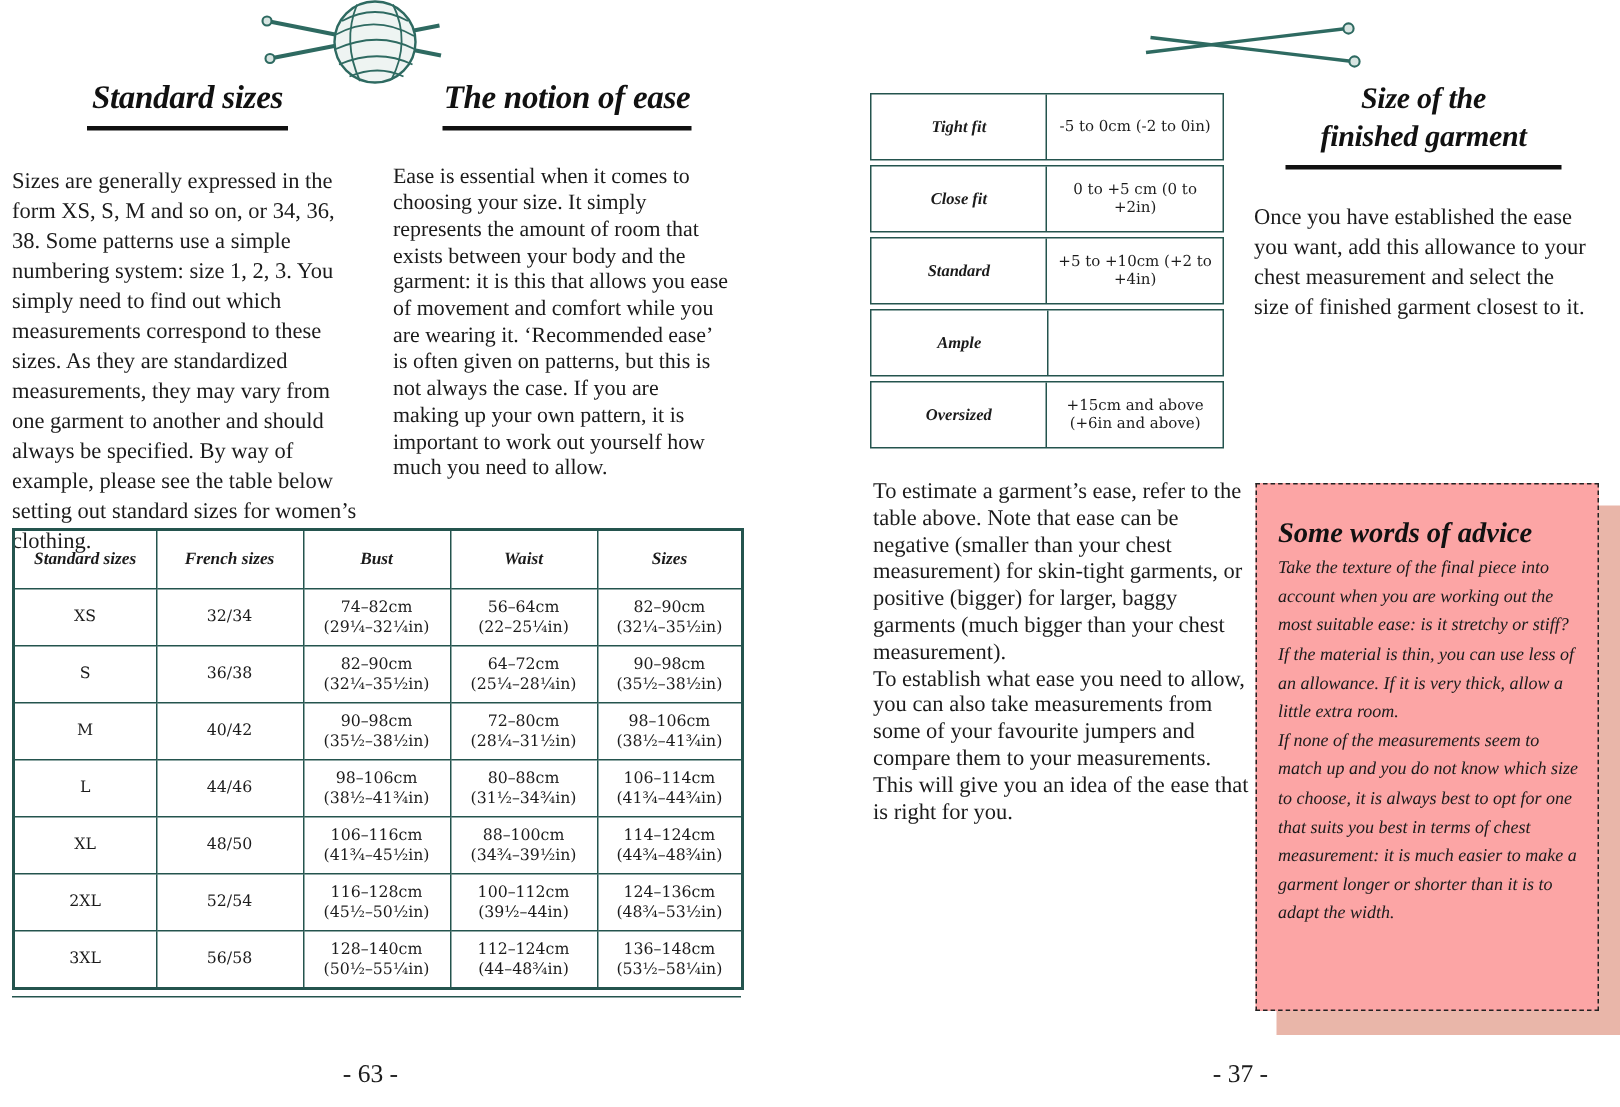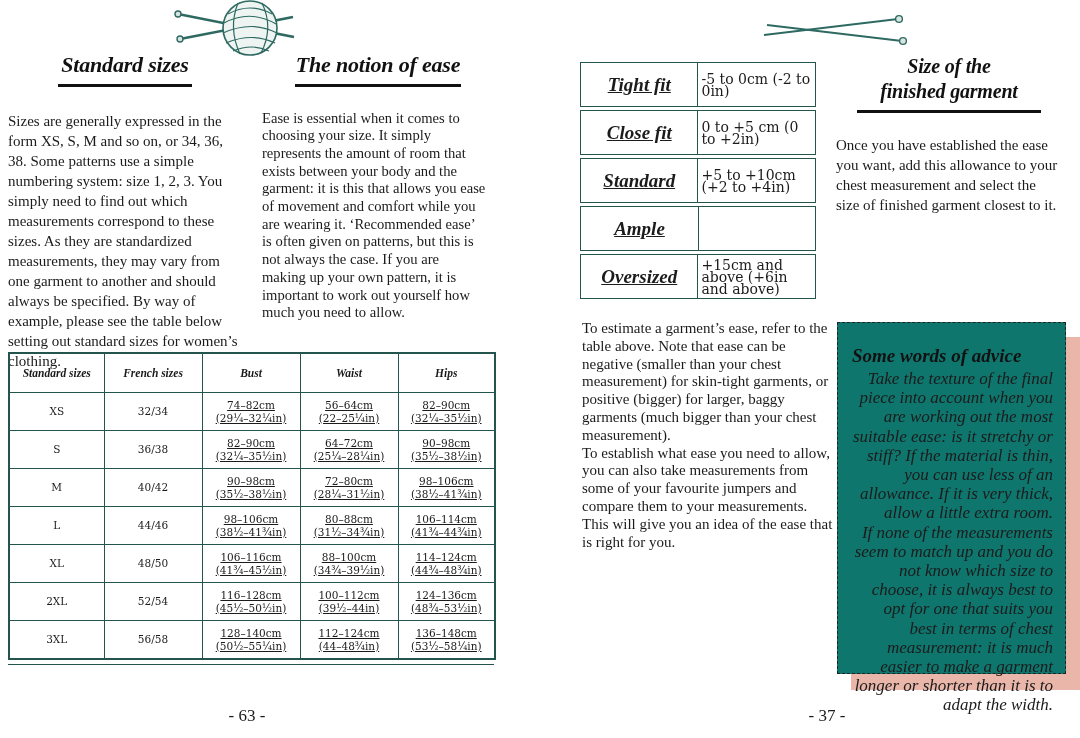--- a/index.html
+++ b/index.html
@@ -42,62 +42,62 @@
     border-bottom: 1.5px solid #24544e;
   }
   table.sizes { border-collapse: collapse; width: 486px; table-layout: fixed;
     border: 2px solid #24544e; }
   table.sizes th, table.sizes td {
     border: 1.5px solid #24544e; text-align: center; vertical-align: middle;
     padding: 0 2px;
   }
   table.sizes th { height: 38px; font-size: 11.5px; font-style: italic; font-weight: bold; }
   table.sizes td { height: 37px; font-family: "DejaVu Serif", serif; font-size: 10.5px; line-height: 13px; }
-  .cell-line { display: block; text-decoration: underline; }
+  .cell-line { display: block; }
 
   
   .fit-table { position: absolute; left: 580px; top: 62px; width: 236px; }
   .fit-row {
     display: flex; align-items: stretch; height: 45px; margin-bottom: 3px;
     border: 1.5px solid #24544e; box-sizing: border-box; background: #fff;
   }
   .fit-label {
     width: 50%; display: flex; align-items: center; justify-content: center;
     border-right: 1.5px solid #24544e;
-    font-weight: bold; font-style: italic; font-size: 19px; text-decoration: underline;
+    font-weight: bold; font-style: italic; font-size: 11px;
   }
   .fit-value {
     width: 50%; display: flex; align-items: center; justify-content: center;
-    font-family: "DejaVu Serif", serif; font-size: 14px; line-height: 12px;
-    padding: 0 3px; box-sizing: border-box;
+    font-family: "DejaVu Serif", serif; font-size: 10px; line-height: 12px;
+    text-align: center; padding: 0 3px; box-sizing: border-box;
   }
 
   
   .col-finished { position: absolute; left: 836px; top: 54px; width: 226px; }
   .col-finished .heading { font-size: 20px; line-height: 25px; }
   .col-finished .rule { width: 184px; }
   .col-finished p { margin: 22px 0 0; font-size: 15px; line-height: 20px; }
 
   .estimate { position: absolute; left: 582px; top: 320px; width: 254px; }
   .estimate p { margin: 0; font-size: 15px; line-height: 17.8px; }
 
   
   .advice-shadow {
     position: absolute; left: 851px; top: 337px; width: 229px; height: 353px;
     background: #e9b6a9;
   }
   .advice-box {
     position: absolute; left: 837px; top: 322px; width: 229px; height: 352px;
-    background: #0f766e; border: 1.5px dashed #222;
+    background: #fca5a5; border: 1.5px dashed #222;
     box-sizing: border-box; padding: 22px 12px 16px 14px;
   }
   .advice-box h3 {
     margin: 0 0 2px; font-size: 19px; font-weight: bold; font-style: italic; color: #111;
   }
-  .advice-box p { margin: 0; font-style: italic; font-size: 17px; line-height: 19.2px; text-align: right; }
+  .advice-box p { margin: 0; font-style: italic; font-size: 12px; line-height: 19.2px; }
 
   
   .page-num { position: absolute; top: 706px; font-size: 17px; text-align: center; }
   .page-num.left { left: 8px; width: 478px; }
   .page-num.right { left: 582px; width: 490px; text-align: center; }
 
   
   .yarn-illo { position: absolute; left: 172px; top: 0; }
   .needles-illo { position: absolute; left: 760px; top: 8px; }
 </style>
@@ -154,21 +154,21 @@
         <col style="width:98px">
         <col style="width:98px">
         <col style="width:97px">
       </colgroup>
     <tbody>
         <tr>
       <th>Standard sizes</th>
       <th>French sizes</th>
       <th>Bust</th>
       <th>Waist</th>
-      <th>Hips</th>
+      <th>Sizes</th>
     </tr>
     <tr>
       <td>XS</td>
       <td>32/34</td>
       <td>
             <span class="cell-line">74–82cm</span>
             <span class="cell-line">(29¼–32¼in)</span>
           </td>
       <td>
             <span class="cell-line">56–64cm</span>

